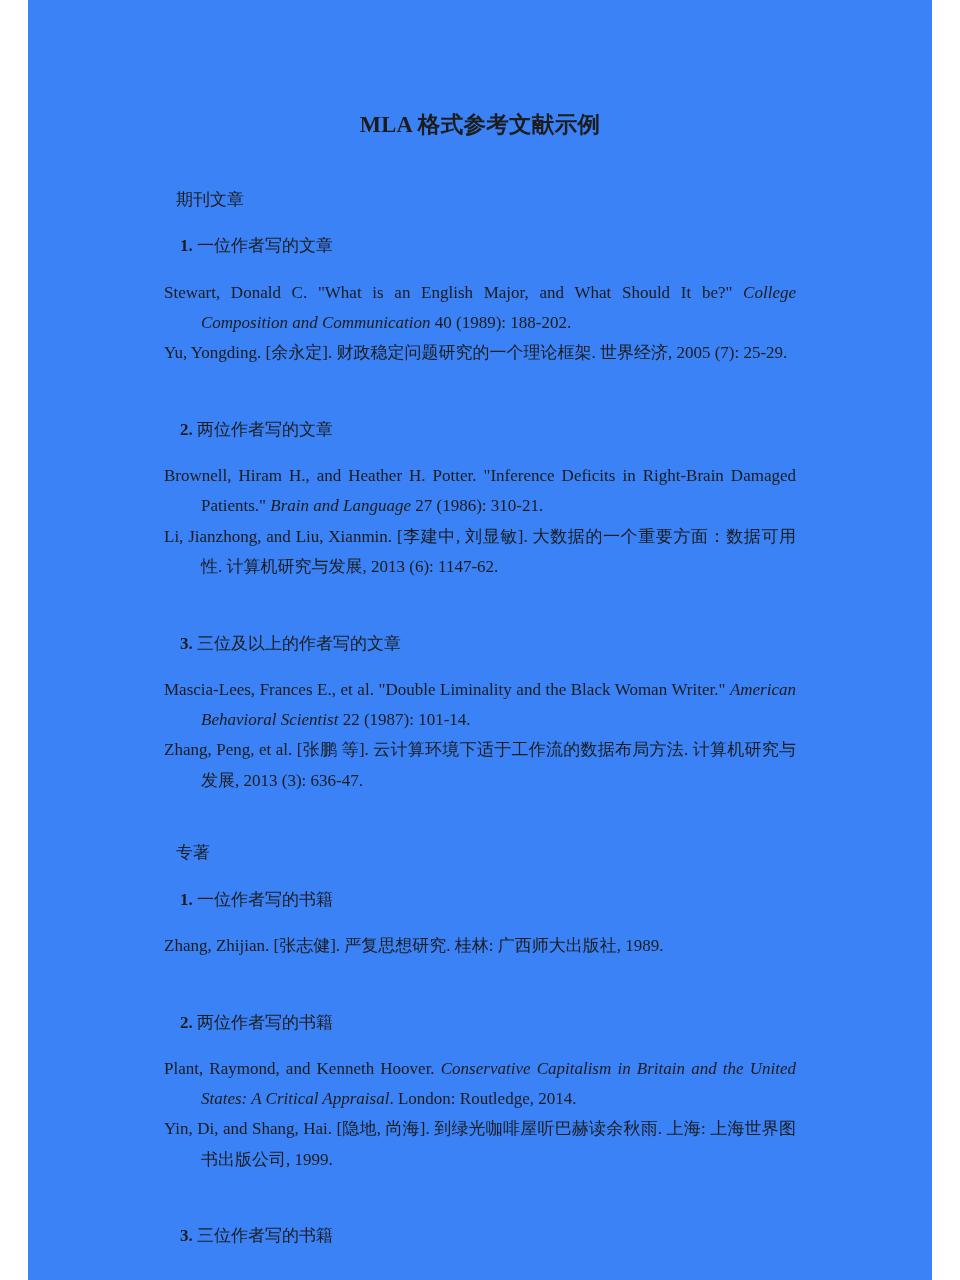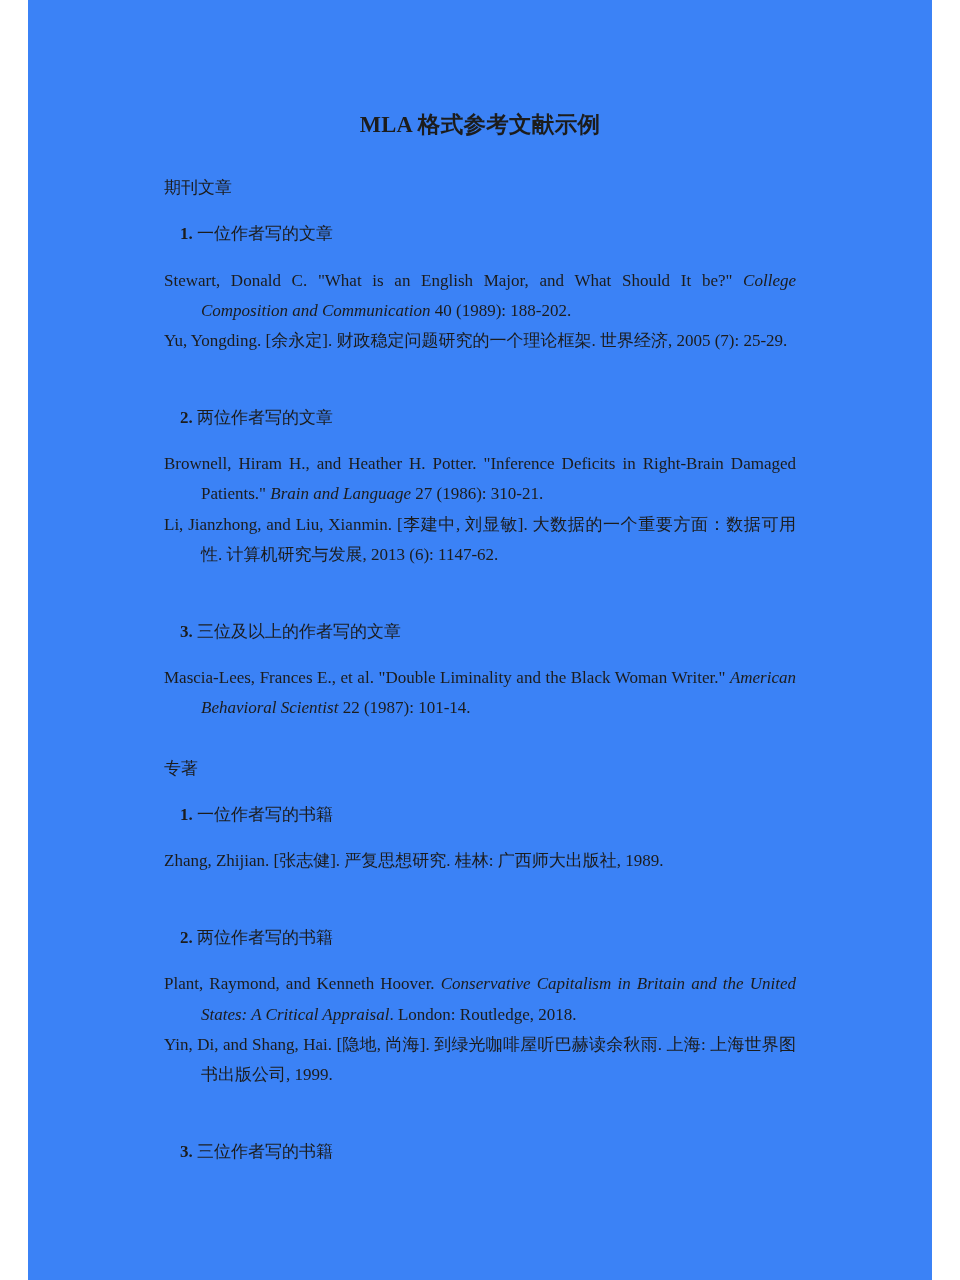--- a/index.html
+++ b/index.html
@@ -43,21 +43,21 @@
       letter-spacing: 0.3px;
     }
     .body-flow {
       position: absolute;
       top: 173px;
       left: 0;
       width: 632px;
     }
     .section-heading {
       font-weight: normal;
-      margin: 0;
+      margin: 12px;
       height: 30.3px;
     }
     .sub-heading {
       margin: 16px;
       height: 30.3px;
       font-weight: normal;
     }
     .sub-heading .num {
       font-weight: bold;
     }
@@ -103,38 +103,39 @@
       <p class="entry"><span>Brownell, Hiram H., and Heather H. Potter. "Inference Deficits in Right-Brain Damaged Patients." </span><em>Brain and Language</em><span> 27 (1986): 310-21.</span></p>
       <p class="entry"><span>Li, Jianzhong, and Liu, Xianmin. [李建中, 刘显敏]. 大数据的一个重要方面：数据可用性. 计算机研究与发展, 2013 (6): 1147-62.</span></p>
 
       <div class="spacer"></div>
 
       <div class="sub-heading">
         <span class="num">3.</span>
         <span>三位及以上的作者写的文章</span>
       </div>
       <p class="entry"><span>Mascia-Lees, Frances E., et al. "Double Liminality and the Black Woman Writer." </span><em>American Behavioral Scientist</em><span> 22 (1987): 101-14.</span></p>
+      <p class="entry"><span>Zhang, Peng, et al. [张鹏 等]. 云计算环境下适于工作流的数据布局方法. 计算机研究与发展, 2013 (3): 636-47.</span></p>
 
       <div class="spacer"></div>
 
       <div class="section-heading">专著</div>
 
       <div class="sub-heading">
         <span class="num">1.</span>
         <span>一位作者写的书籍</span>
       </div>
       <p class="entry"><span>Zhang, Zhijian. [张志健]. 严复思想研究. 桂林: 广西师大出版社, 1989.</span></p>
 
       <div class="spacer"></div>
 
       <div class="sub-heading">
         <span class="num">2.</span>
         <span>两位作者写的书籍</span>
       </div>
-      <p class="entry"><span>Plant, Raymond, and Kenneth Hoover. </span><em>Conservative Capitalism in Britain and the United States: A Critical Appraisal</em><span>. London: Routledge, 2018.</span></p>
+      <p class="entry"><span>Plant, Raymond, and Kenneth Hoover. </span><em>Conservative Capitalism in Britain and the United States: A Critical Appraisal</em><span>. London: Routledge, 2014.</span></p>
       <p class="entry"><span>Yin, Di, and Shang, Hai. [隐地, 尚海]. 到绿光咖啡屋听巴赫读余秋雨. 上海: 上海世界图书出版公司, 1999.</span></p>
 
       <div class="spacer"></div>
 
       <div class="sub-heading">
         <span class="num">3.</span>
         <span>三位作者写的书籍</span>
       </div>
 
     </div>

